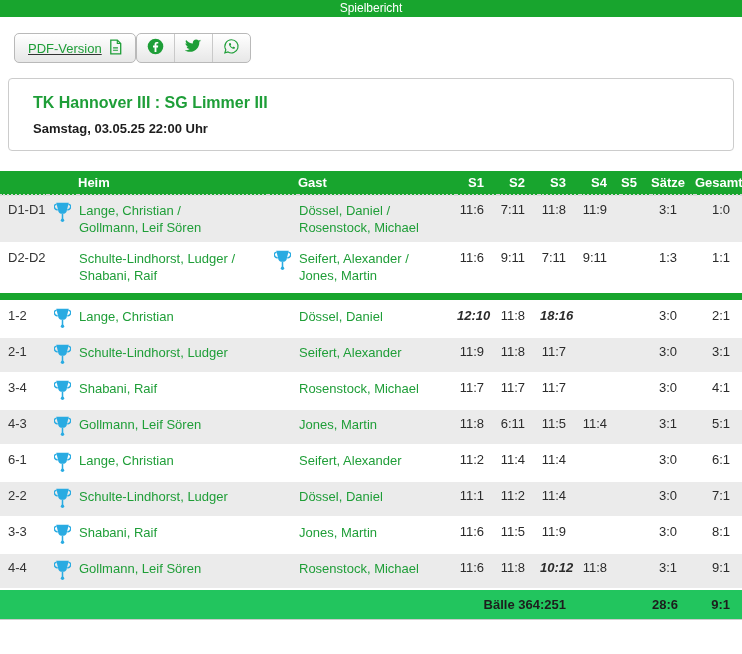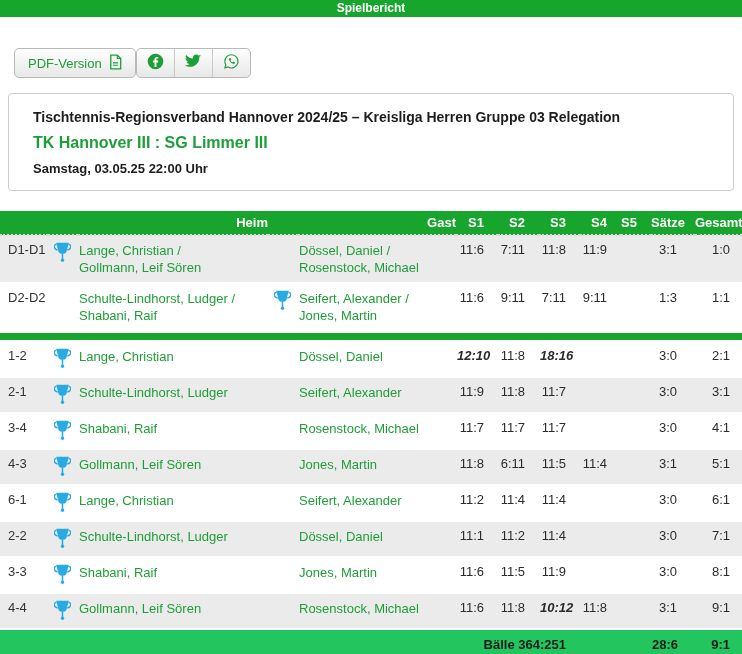--- a/index.html
+++ b/index.html
@@ -4,24 +4,24 @@
 <style>
   html,body { margin:0; padding:0; }
   body {
     width:742px; height:654px; background:#fff;
     font-family:"Liberation Sans", sans-serif;
     font-size:13px; color:#333; overflow:hidden;
   }
   
   .title-bar {
     height:17px; background:#18a52e; color:#fff;
-    font-weight:bold; font-size:12px; text-align:center; line-height:17px;
+    font-weight:normal; font-size:12px; text-align:center; line-height:17px;
   }
   
-  .toolbar { margin:31px 0 0 14px; display:flex; gap:0; }
+  .toolbar { margin:16px 0 0 14px; display:flex; gap:0;text-decoration:underline; }
   .btn {
     background:linear-gradient(#ffffff,#e7e7e7);
     border:1px solid #b9b9b9; border-radius:5px;
     height:30px; box-sizing:border-box; display:flex; align-items:center;
     padding:0 13px; color:#1e9e38; font-size:13px; gap:7px; cursor:pointer;
   }
   .social-group {
     display:flex; border:1px solid #b9b9b9; border-radius:5px;
     background:linear-gradient(#ffffff,#e7e7e7); height:30px; box-sizing:border-box;
   }
@@ -35,21 +35,21 @@
     margin:15px 8px 0 8px; border:1px solid #ccc; border-radius:4px;
     padding:15px 24px 14px 24px; background:#fff;
   }
   .info-league { font-size:14px; font-weight:bold; color:#1d1d1d; margin-bottom:9px; }
   .info-match  { font-size:16px; font-weight:bold; color:#1e9e38; margin-bottom:9px; }
   .info-date   { font-size:13px; font-weight:bold; color:#1d1d1d; }
   
   table.report { width:742px; border-collapse:collapse; table-layout:fixed; margin-top:20px; }
   thead th {
     background:#18a52e; color:#fff; font-size:13px; font-weight:bold;
-    text-align:right; padding:4px 0; border-bottom:2px dotted #d9d9d9;
+    text-align:left; padding:4px 0; border-bottom:2px dotted #d9d9d9;
   }
   th.h-score, td.c-score { text-align:right; }
   th.h-score { padding-right:14px; }
   th.h-saetze { padding-right:18px; }
   th.h-gesamt { padding-right:2px; }
   tr.match-row td {
     border-bottom:2px solid #fff; padding-top:6px; padding-bottom:6px;
     vertical-align:top; background:#fff;
   }
   tr.match-row.shaded td { background:#ebebeb; }
@@ -105,21 +105,20 @@
         <svg width="17" height="17" viewBox="0 0 24 24">
           <path d="M12 2.5a9.3 9.3 0 0 0-8 14.1L2.6 21l4.5-1.3A9.3 9.3 0 1 0 12 2.5z" fill="none" stroke="#1e9e38" stroke-width="1.6"></path>
           <path d="M9 7.6c.32-.77 1.44-.86 1.76-.16l.66 1.43c.18.4.05.86-.3 1.13l-.56.45a7.1 7.1 0 0 0 2.93 2.93l.45-.56c.27-.35.73-.48 1.13-.3l1.43.66c.7.32.61 1.44-.16 1.76-.97.4-2.1.34-3.1-.12a10.2 10.2 0 0 1-4.36-4.36c-.46-1-.52-2.13-.12-3.1z" fill="#1e9e38"></path>
         </svg>
       </span>
     </div>
   </div>
 </div>
 
 <div class="info-box">
-  <div class="info-league">Tischtennis-Regionsverband Hannover 2024/25 – Kreisliga Herren Gruppe 03 Relegation</div>
   <div class="info-match">TK Hannover III : SG Limmer III</div>
   <div class="info-date">Samstag, 03.05.25 22:00 Uhr</div>
 </div>
 
 <table class="report">
   <colgroup>
     <col style="width:48px">
       <col style="width:30px">
       <col style="width:190px">
     <col style="width:30px">

